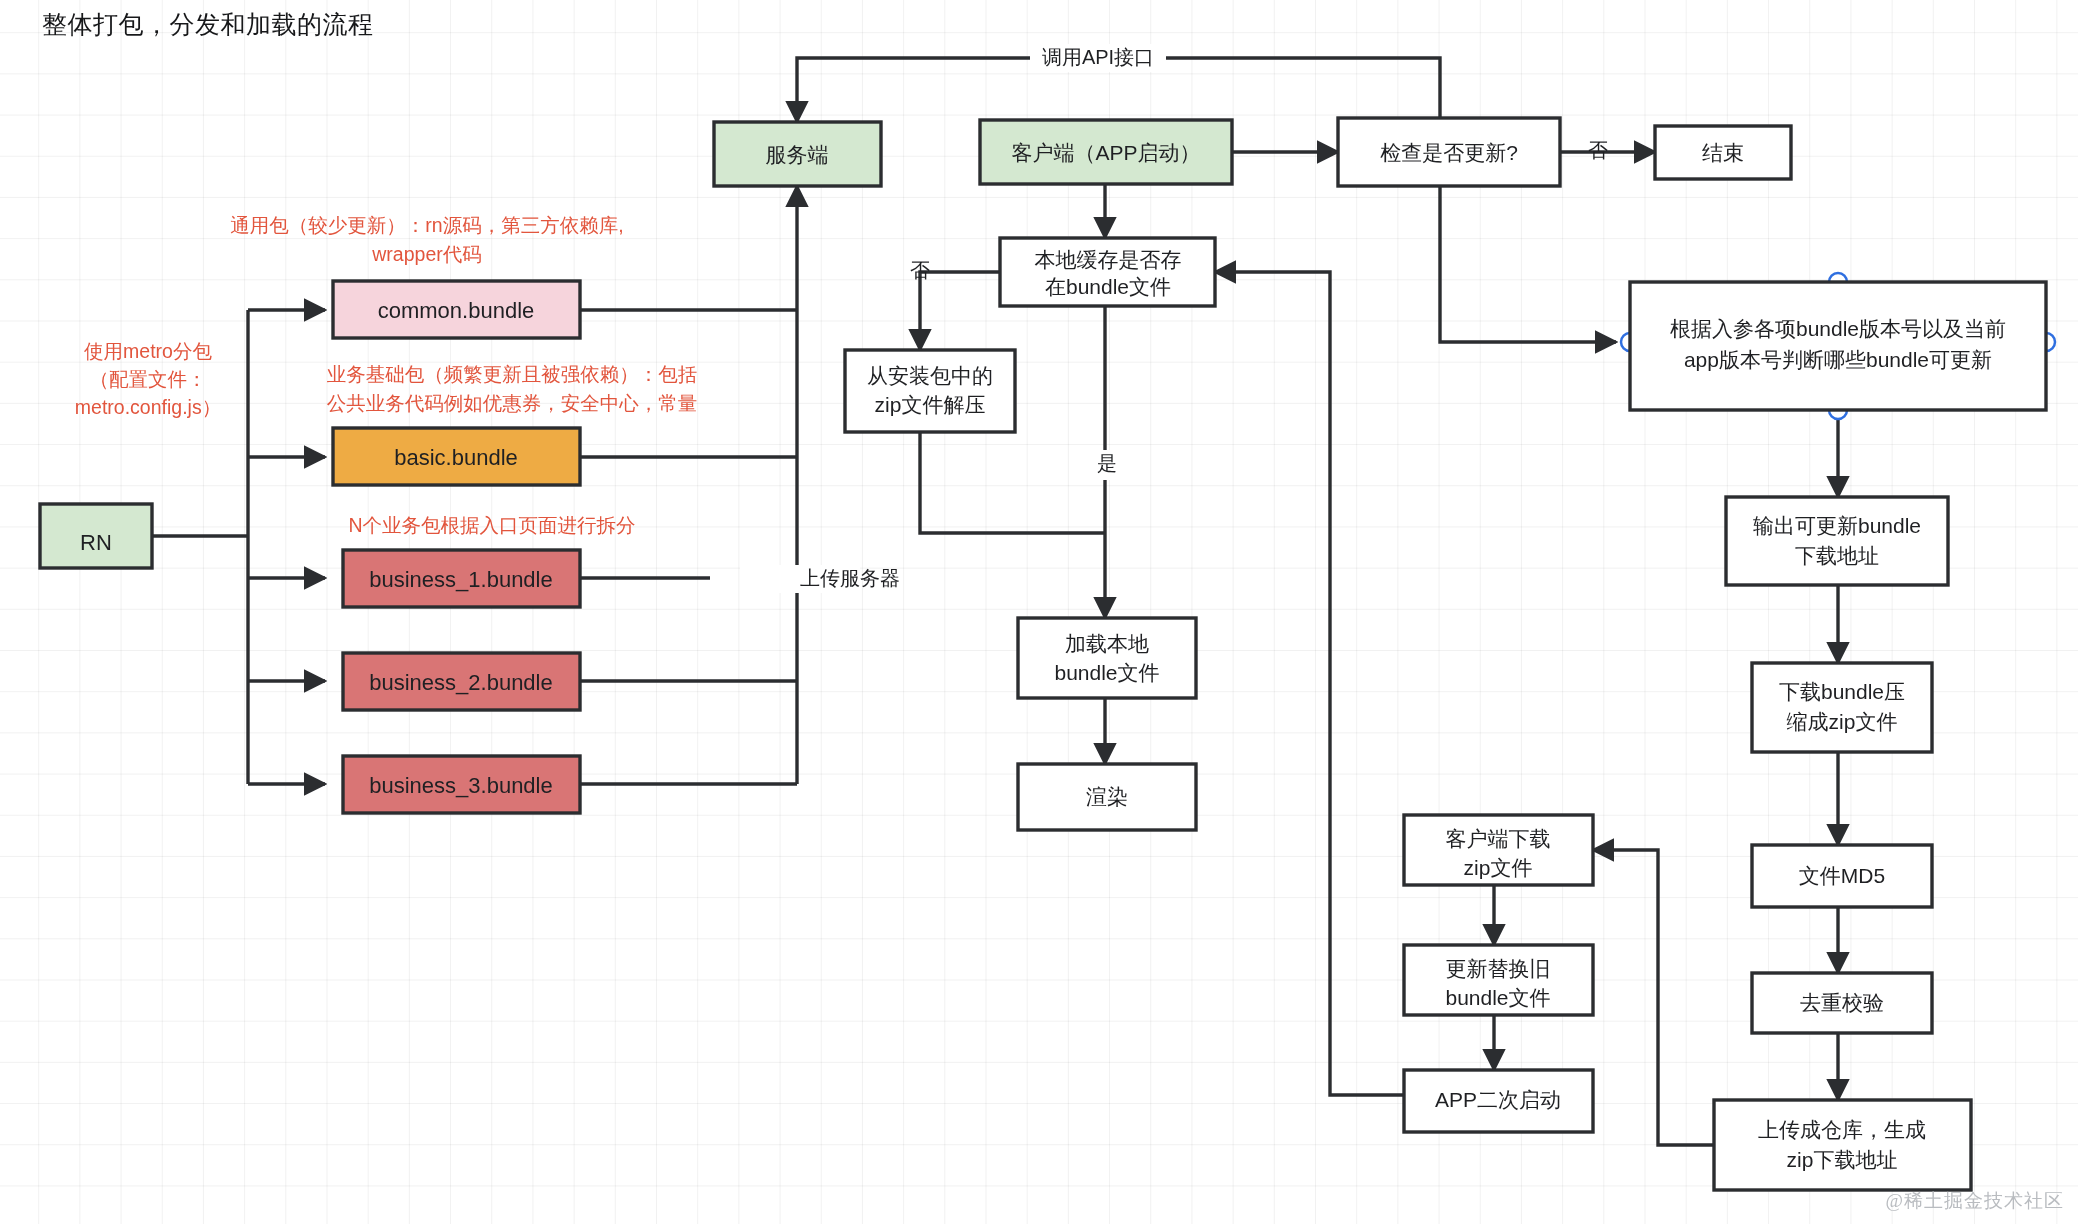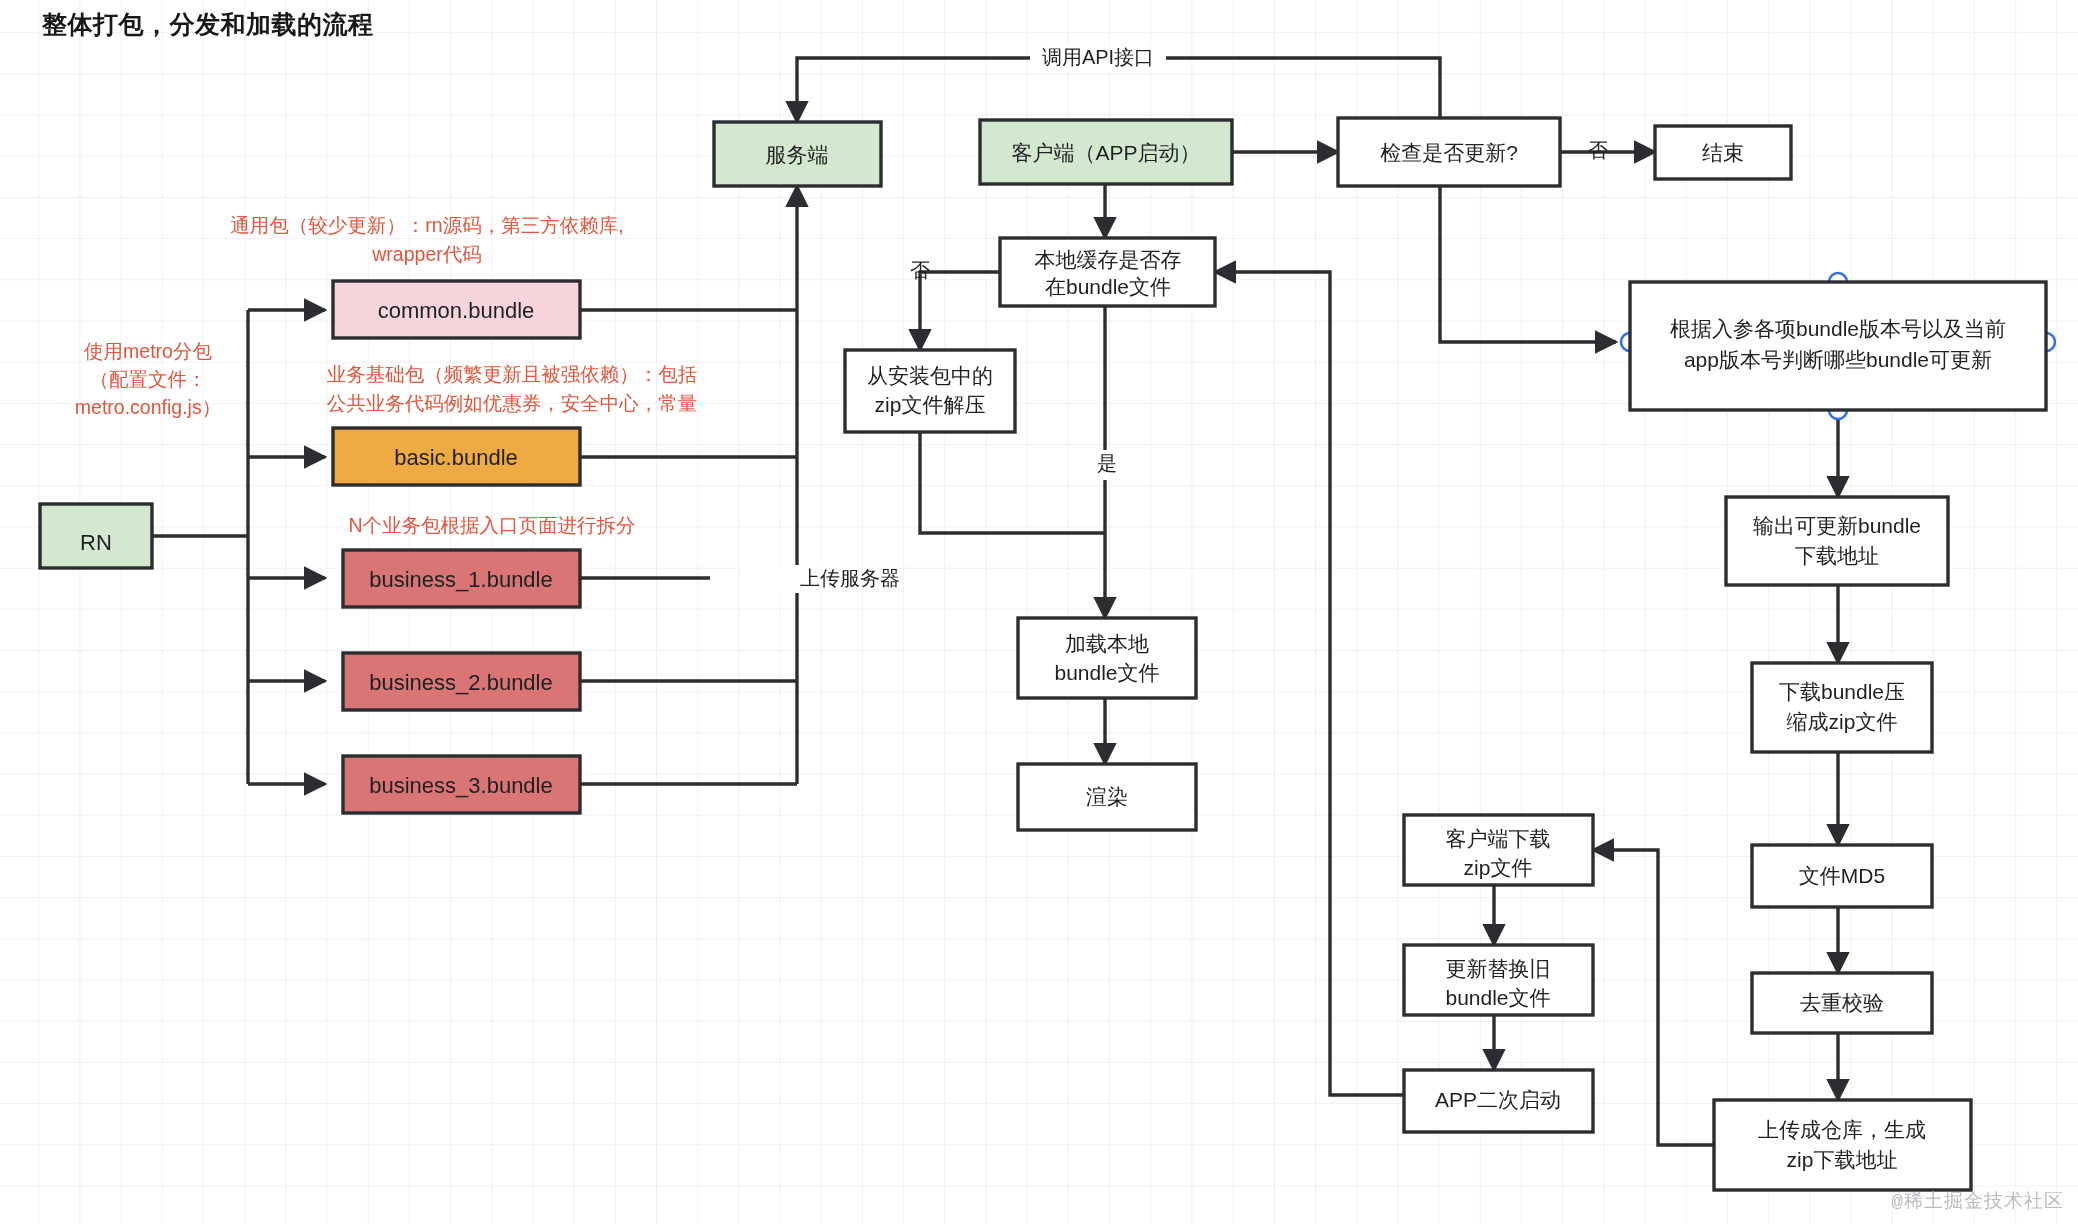--- a/index.html
+++ b/index.html
@@ -13,41 +13,41 @@
     position:absolute;inset:0;
     background-image:
       linear-gradient(to right, rgba(0,0,0,0.055) 1px, transparent 1px),
       linear-gradient(to bottom, rgba(0,0,0,0.055) 1px, transparent 1px);
     background-size:41.2px 41.2px;
     background-position:-3px -9px;
     pointer-events:none;
   }
   #title{
     position:absolute;left:42px;top:8px;
-    font-size:25px;font-weight:bold;color:#17181a;
+    font-size:25px;font-weight:normal;color:#17181a;
     letter-spacing:0.5px;white-space:nowrap;
   }
   svg#canvas{position:absolute;left:0;top:0;width:2078px;height:1224px;}
   .nodeText{
     font-family:"Liberation Sans","DejaVu Sans",sans-serif;
     font-size:21px;fill:#1f2023;
   }
   .nodeTextLatin{font-size:22px;}
   .edgeLabel{
     font-family:"Liberation Sans","DejaVu Sans",sans-serif;
     font-size:20px;fill:#1f2023;
   }
   .annot{
     font-family:"Liberation Sans","DejaVu Sans",sans-serif;
     font-size:19.5px;fill:#e2553d;
   }
   .wm{
     position:absolute;right:14px;bottom:10px;
     font-size:19px;color:#b9bcc0;letter-spacing:1px;
-    font-family:Liberation Mono, monospace;
+    font-family:Liberation Serif, serif;
     white-space:nowrap;
   }
   .handle{fill:#ffffff;stroke:#2f6fe0;stroke-width:2.5;}
 </style>
 </head>
 <body>
 
 <div id="grid"></div>
 
 <div id="title">整体打包，分发和加载的流程</div>

